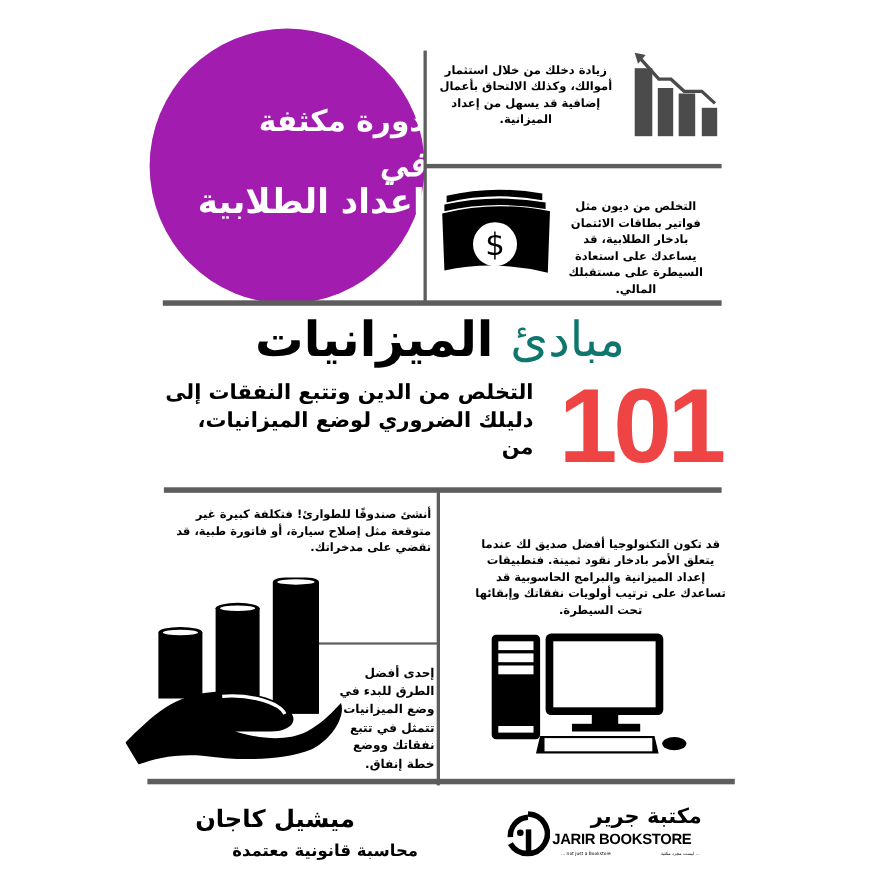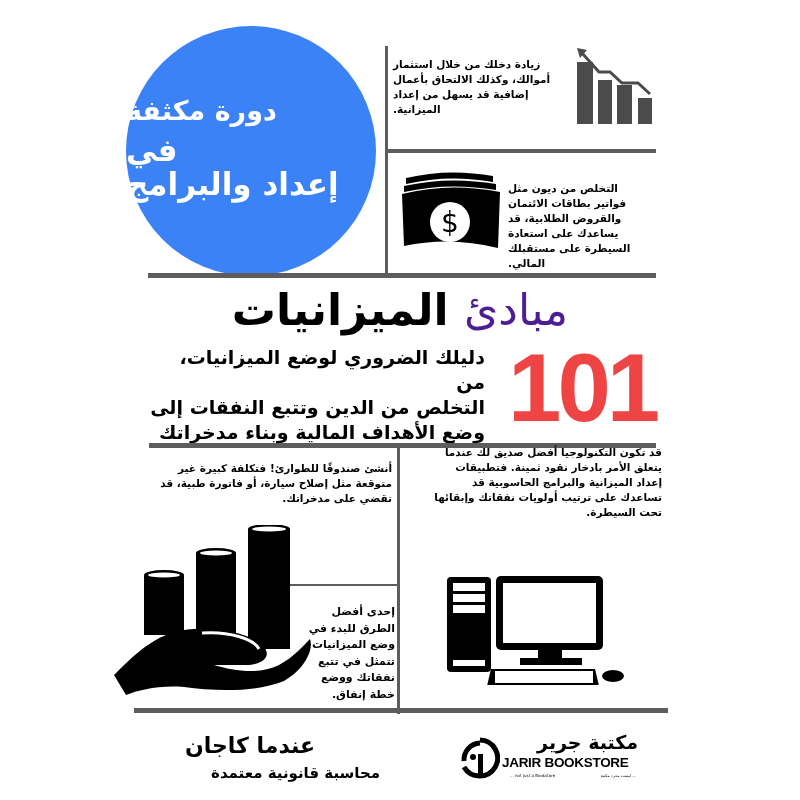--- a/index.html
+++ b/index.html
@@ -6,36 +6,36 @@
     body {
       width: 800px; height: 800px; background: #ffffff; position: relative; overflow: hidden;
       font-family: "DejaVu Sans", sans-serif; color: #000;
     }
     .abs { position: absolute; }
     .rtl { direction: rtl; }
     .hline { position: absolute; background: #5d5d5d; }
     .vline { position: absolute; background: #5d5d5d; }
 
     #circle {
-      left: 126px; top: 26px; width: 250px; height: 250px; border-radius: 50%;
-      background: #3b82f6;
-      display: flex; flex-direction: column; align-items: flex-end; justify-content: center;
+      left: 136px; top: 26px; width: 250px; height: 250px; border-radius: 50%;
+      background: #a21caf;
+      display: flex; flex-direction: column; align-items: flex-start; justify-content: center;
       color: #fff; text-align: center;
     }
     #circle .l1 { font-size: 27px; font-weight: bold; margin-top: -6px; }
-    #circle .l2 { font-size: 31px; font-weight: bold; margin-top: 6px; }
+    #circle .l2 { font-size: 31px; font-weight: bold; margin-top: 6px; font-style: italic; }
     #circle .l3 { font-size: 31px; font-weight: bold; margin-top: -2px; }
 
-    .blurb { font-size: 10.5px; font-weight: bold; line-height: 15px; text-align: left; }
+    .blurb { font-size: 10.5px; font-weight: bold; line-height: 15px; text-align: center; }
 
     #title {
       left: 150px; top: 282px; width: 500px; text-align: center; font-size: 44px; font-weight: bold;
       line-height: 56px; white-space: nowrap;
     }
-    #title .grey { color: #4c1d95; font-weight: normal; }
+    #title .grey { color: #0f766e; font-weight: normal; }
     #big101 {
       left: 508px; top: 340px; width: 140px; font-family: "Liberation Sans", sans-serif;
       font-size: 96px; font-weight: bold; color: #ef4444; letter-spacing: -4px; line-height: 96px;
     }
     #subtitle {
       left: 150px; top: 345px; width: 335px; text-align: right; font-size: 19px; font-weight: bold;
       line-height: 25px;
     }
     #author-name { left: 120px; top: 733px; width: 260px; text-align: center; font-size: 22px; font-weight: bold; }
     #author-role { left: 120px; top: 764px; width: 260px; font-size: 15px; font-weight: bold; }
@@ -45,21 +45,21 @@
     #logo .en { position: absolute; left: 42px; top: 20px; font-family: "Liberation Sans", sans-serif; font-size: 13.5px; font-weight: bold; letter-spacing: -0.3px; }
     #logo .tag { position: absolute; left: 50px; top: 38px; font-size: 4px; }
     #logo .tag-ar { position: absolute; right: 14px; top: 38px; font-size: 4px; direction: rtl; }
   </style>
 </head>
 <body>
 
 <div id="circle" class="abs rtl">
   <div class="l1">دورة مكثفة</div>
   <div class="l2">في</div>
-  <div class="l3">إعداد والبرامج</div>
+  <div class="l3">إعداد الطلابية</div>
 </div>
 
 <div class="vline" style="left:385px; top:46px; width:3px; height:230px;"></div>
 <div class="hline" style="left:386px; top:149px; width:270px; height:4px;"></div>
 <div class="hline" style="left:148px; top:273px; width:508px; height:5px;"></div>
 
 <div class="abs rtl blurb" style="left:393px; top:57px; width:170px;">زيادة دخلك من خلال استثمار أموالك، وكذلك الالتحاق بأعمال إضافية قد يسهل من إعداد الميزانية.</div>
 <svg class="abs" style="left:572px; top:48px;" width="88" height="76" viewBox="0 0 88 76">
   <rect x="5" y="14" width="16" height="62" fill="#4b4b4b"></rect>
   <rect x="26" y="32" width="14" height="44" fill="#4b4b4b"></rect>
@@ -69,33 +69,32 @@
   <polygon points="5,0 15,2 8,10" fill="#4b4b4b"></polygon>
 </svg>
 
 <svg class="abs" style="left:398px; top:170px;" width="105" height="82" viewBox="0 0 105 82">
   <path d="M8,8 Q50,-2 95,6 L95,12 Q50,4 8,14 Z" fill="#000"></path>
   <path d="M6,16 Q50,6 98,14 L98,20 Q50,12 6,22 Z" fill="#000"></path>
   <path d="M4,24 Q52,12 102,22 L100,78 Q52,66 6,76 Z" fill="#000"></path>
   <circle cx="52" cy="52" r="20" fill="#fff"></circle>
   <text x="52" y="62" text-anchor="middle" font-family="DejaVu Sans, sans-serif" font-size="28" fill="#000">$</text>
 </svg>
-<div class="abs rtl blurb" style="left:508px; top:181px; width:140px;">التخلص من ديون مثل فواتير بطاقات الائتمان والقروض الطلابية، قد يساعدك على استعادة السيطرة على مستقبلك المالي.</div>
+<div class="abs rtl blurb" style="left:508px; top:181px; width:140px;">التخلص من ديون مثل فواتير بطاقات الائتمان بادخار الطلابية، قد يساعدك على استعادة السيطرة على مستقبلك المالي.</div>
 
 <div id="title" class="abs rtl">
   <span class="grey">مبادئ</span>
   <span>الميزانيات</span>
 </div>
 
 <div id="big101" class="abs">101</div>
 
 <div id="subtitle" class="abs rtl">
+  <div>التخلص من الدين وتتبع النفقات إلى</div>
   <div>دليلك الضروري لوضع الميزانيات، من</div>
-  <div>التخلص من الدين وتتبع النفقات إلى</div>
-  <div>وضع الأهداف المالية وبناء مدخراتك</div>
 </div>
 
 <div class="hline" style="left:149px; top:443px; width:507px; height:5px;"></div>
 <div class="vline" style="left:397px; top:446px; width:3px; height:268px;"></div>
 <div class="hline" style="left:280px; top:584px; width:118px; height:2px;"></div>
 <div class="hline" style="left:134px; top:708px; width:534px; height:5px;"></div>
 
 <div class="abs rtl blurb" style="left:152px; top:461px; width:240px; text-align:right;">أنشئ صندوقًا للطوارئ! فتكلفة كبيرة غير متوقعة مثل إصلاح سيارة، أو فاتورة طبية، قد تقضي على مدخراتك.</div>
 
 <svg class="abs" style="left:114px; top:525px;" width="200" height="170" viewBox="0 0 200 170">
@@ -107,38 +106,38 @@
   <ellipse cx="102" cy="28" rx="16" ry="2.5" fill="#fff"></ellipse>
   <rect x="134" y="4" width="42" height="120" fill="#000"></rect>
   <ellipse cx="155" cy="4" rx="21" ry="5" fill="#000"></ellipse>
   <ellipse cx="155" cy="4" rx="17" ry="2.5" fill="#fff"></ellipse>
   <path d="M0,150 C25,125 45,106 80,104 C110,102 140,110 150,122 C158,132 148,140 132,140 L100,140 C120,146 145,150 165,140 C180,132 190,120 196,114 C200,125 190,145 170,156 C140,168 100,166 70,162 C45,160 25,165 12,170 Z" fill="#000"></path>
   <path d="M88,108 C115,106 140,114 145,124" fill="none" stroke="#fff" stroke-width="3"></path>
 </svg>
 
 <div class="abs rtl blurb" style="left:300px; top:604px; width:95px; text-align:right; font-size:11px; line-height:16.5px;">إحدى أفضل الطرق للبدء في وضع الميزانيات تتمثل في تتبع نفقاتك ووضع خطة إنفاق.</div>
 
-<div class="abs rtl blurb" style="left:430px; top:445px; width:232px; text-align:right;">قد تكون التكنولوجيا أفضل صديق لك عندما يتعلق الأمر بادخار نقود ثمينة. فتطبيقات إعداد الميزانية والبرامج الحاسوبية قد تساعدك على ترتيب أولويات نفقاتك وإبقائها تحت السيطرة.</div>
+<div class="abs rtl blurb" style="left:430px; top:488px; width:232px; text-align:center;">قد تكون التكنولوجيا أفضل صديق لك عندما يتعلق الأمر بادخار نقود ثمينة. فتطبيقات إعداد الميزانية والبرامج الحاسوبية قد تساعدك على ترتيب أولويات نفقاتك وإبقائها تحت السيطرة.</div>
 
 <svg class="abs" style="left:443px; top:573px;" width="190" height="112" viewBox="0 0 190 112">
   <rect x="4" y="4" width="44" height="95" rx="4" fill="#000"></rect>
   <rect x="10" y="10" width="32" height="8" fill="#fff"></rect>
   <rect x="10" y="21" width="32" height="8" fill="#fff"></rect>
   <rect x="10" y="32" width="32" height="8" fill="#fff"></rect>
   <rect x="10" y="87" width="32" height="6" fill="#fff"></rect>
   <rect x="53" y="3" width="107" height="74" rx="5" fill="#000"></rect>
   <rect x="60" y="10" width="93" height="60" fill="#fff"></rect>
   <rect x="95" y="77" width="24" height="10" fill="#000"></rect>
   <rect x="77" y="85" width="62" height="7" fill="#000"></rect>
   <path d="M48,96 L152,96 L156,113 L44,113 Z" fill="#000"></path>
   <rect x="52" y="98" width="98" height="12" fill="#fff"></rect>
   <ellipse cx="170" cy="103" rx="11" ry="6" fill="#000"></ellipse>
 </svg>
 
-<div id="author-name" class="abs rtl">عندما كاجان</div>
+<div id="author-name" class="abs rtl">ميشيل كاجان</div>
 <div id="author-role" class="abs rtl">محاسبة قانونية معتمدة</div>
 
 <div id="logo" class="abs">
   <svg class="abs" style="left:0; top:2px;" width="40" height="44" viewBox="0 0 40 44">
     <path d="M20,3 A18,18 0 1,1 4,30" fill="none" stroke="#000" stroke-width="5"></path>
     <path d="M4,24 A17,17 0 0,1 20,6" fill="none" stroke="#000" stroke-width="5"></path>
     <rect x="18" y="17" width="5" height="20" fill="#000"></rect>
     <circle cx="13" cy="20" r="3" fill="#000"></circle>
   </svg>
   <div class="ar">مكتبة جرير</div>

